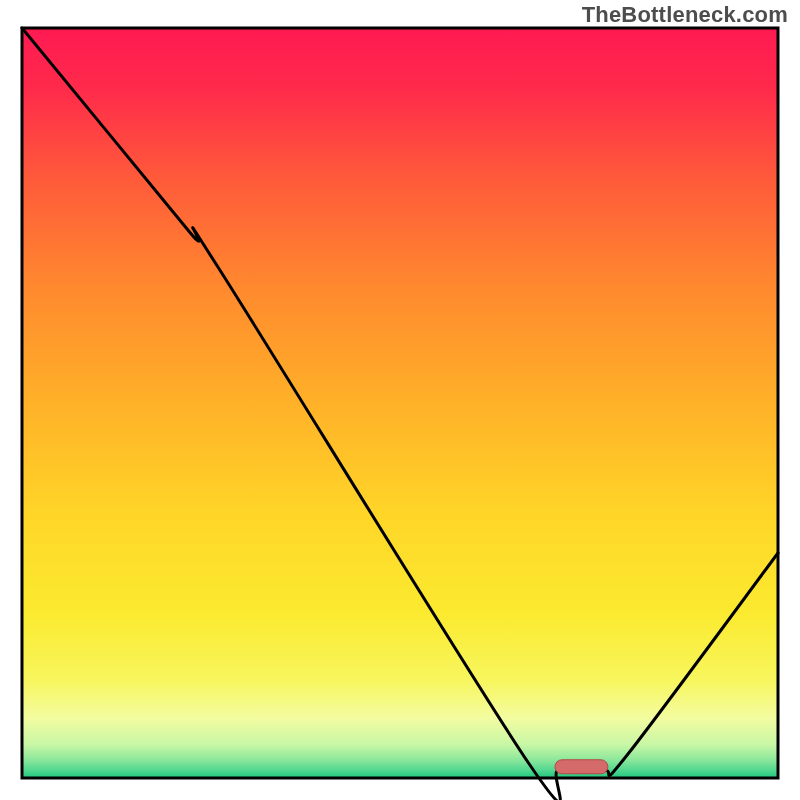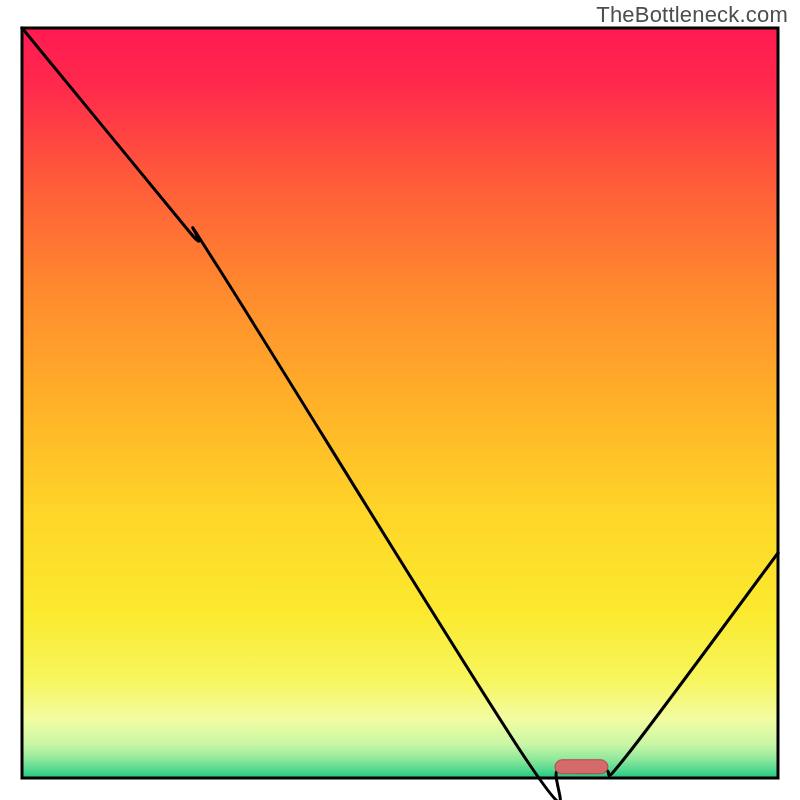--- a/index.html
+++ b/index.html
@@ -14,21 +14,21 @@
     position: relative;
     width: 800px;
     height: 800px;
   }
   .watermark {
     position: absolute;
     top: 2px;
     right: 12px;
     color: #4d4d4d;
     font-size: 22px;
-    font-weight: 400;
+    font-weight: 700;
     letter-spacing: 0.2px;
   }
   svg {
     display: block;
   }
 </style>
 </head>
 <body>
 
 <div class="container">

